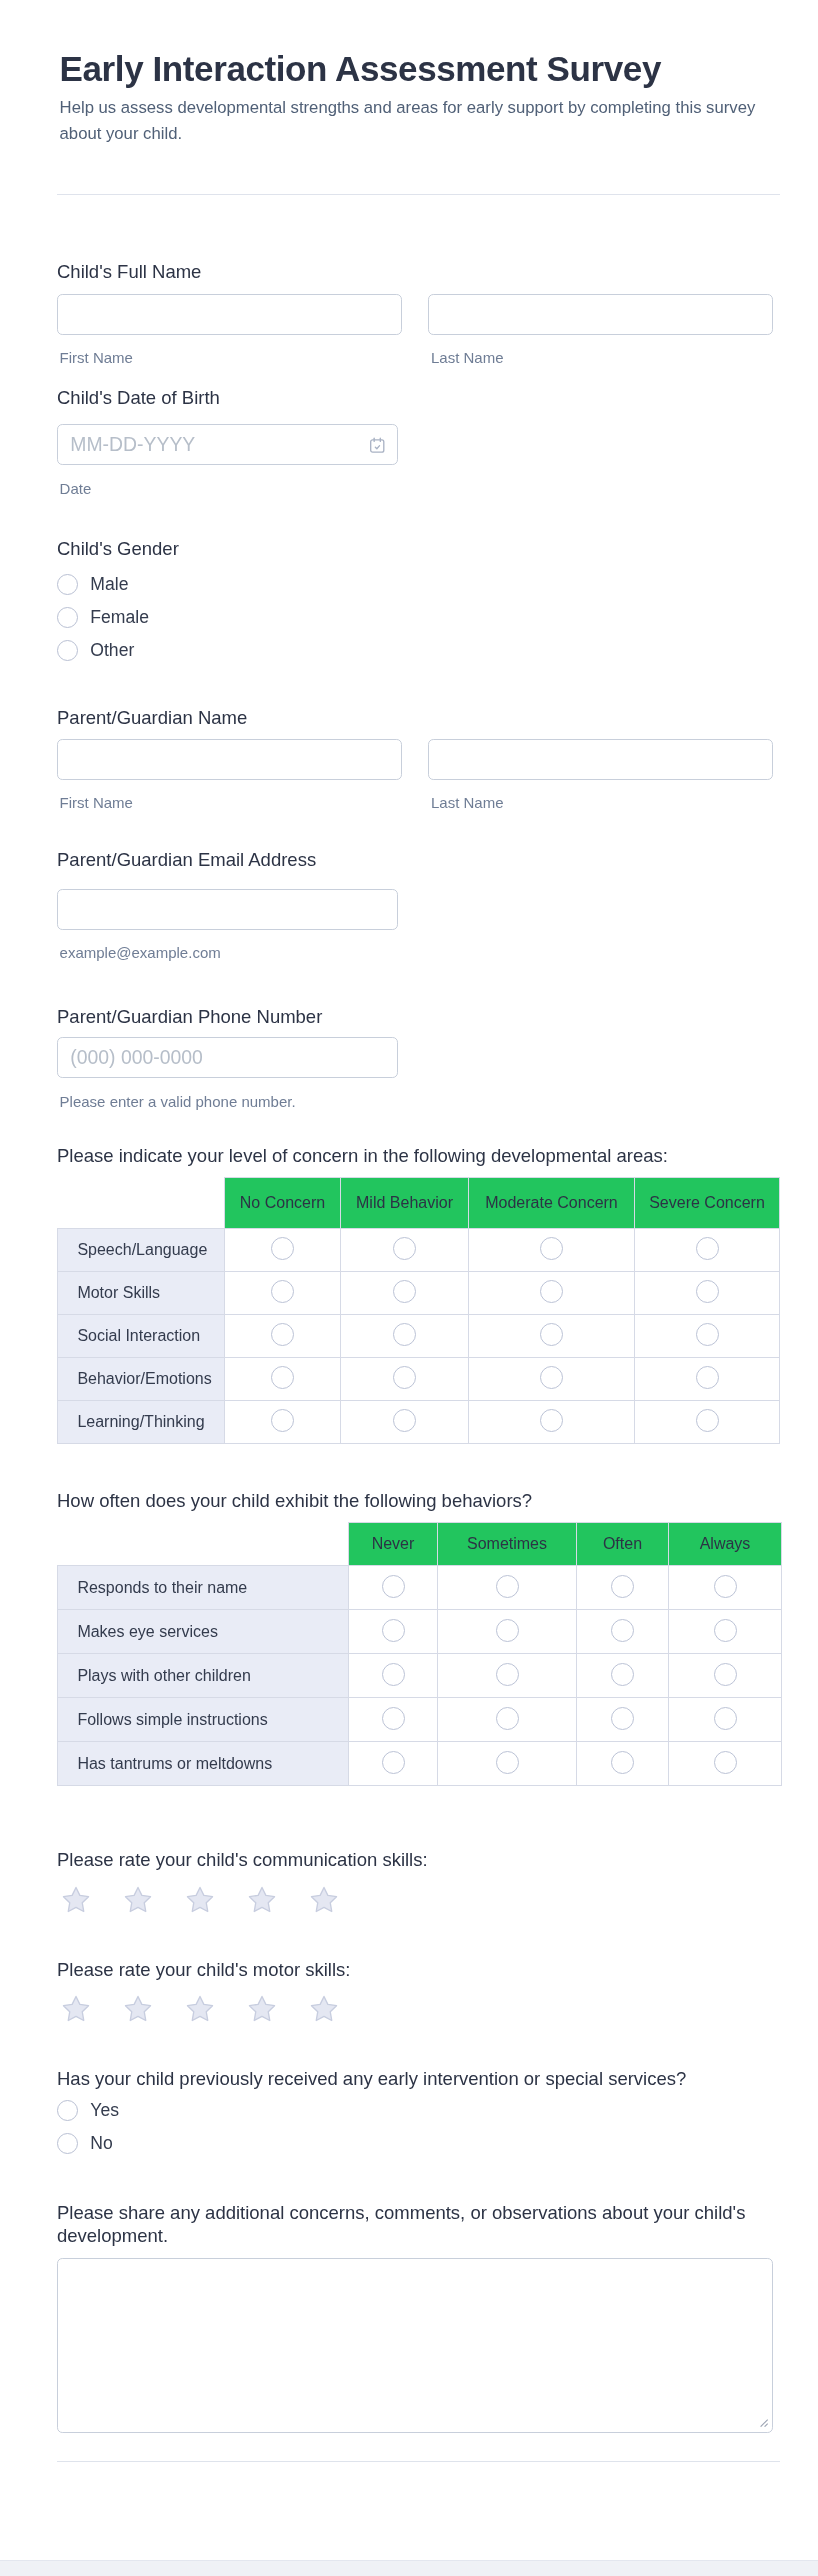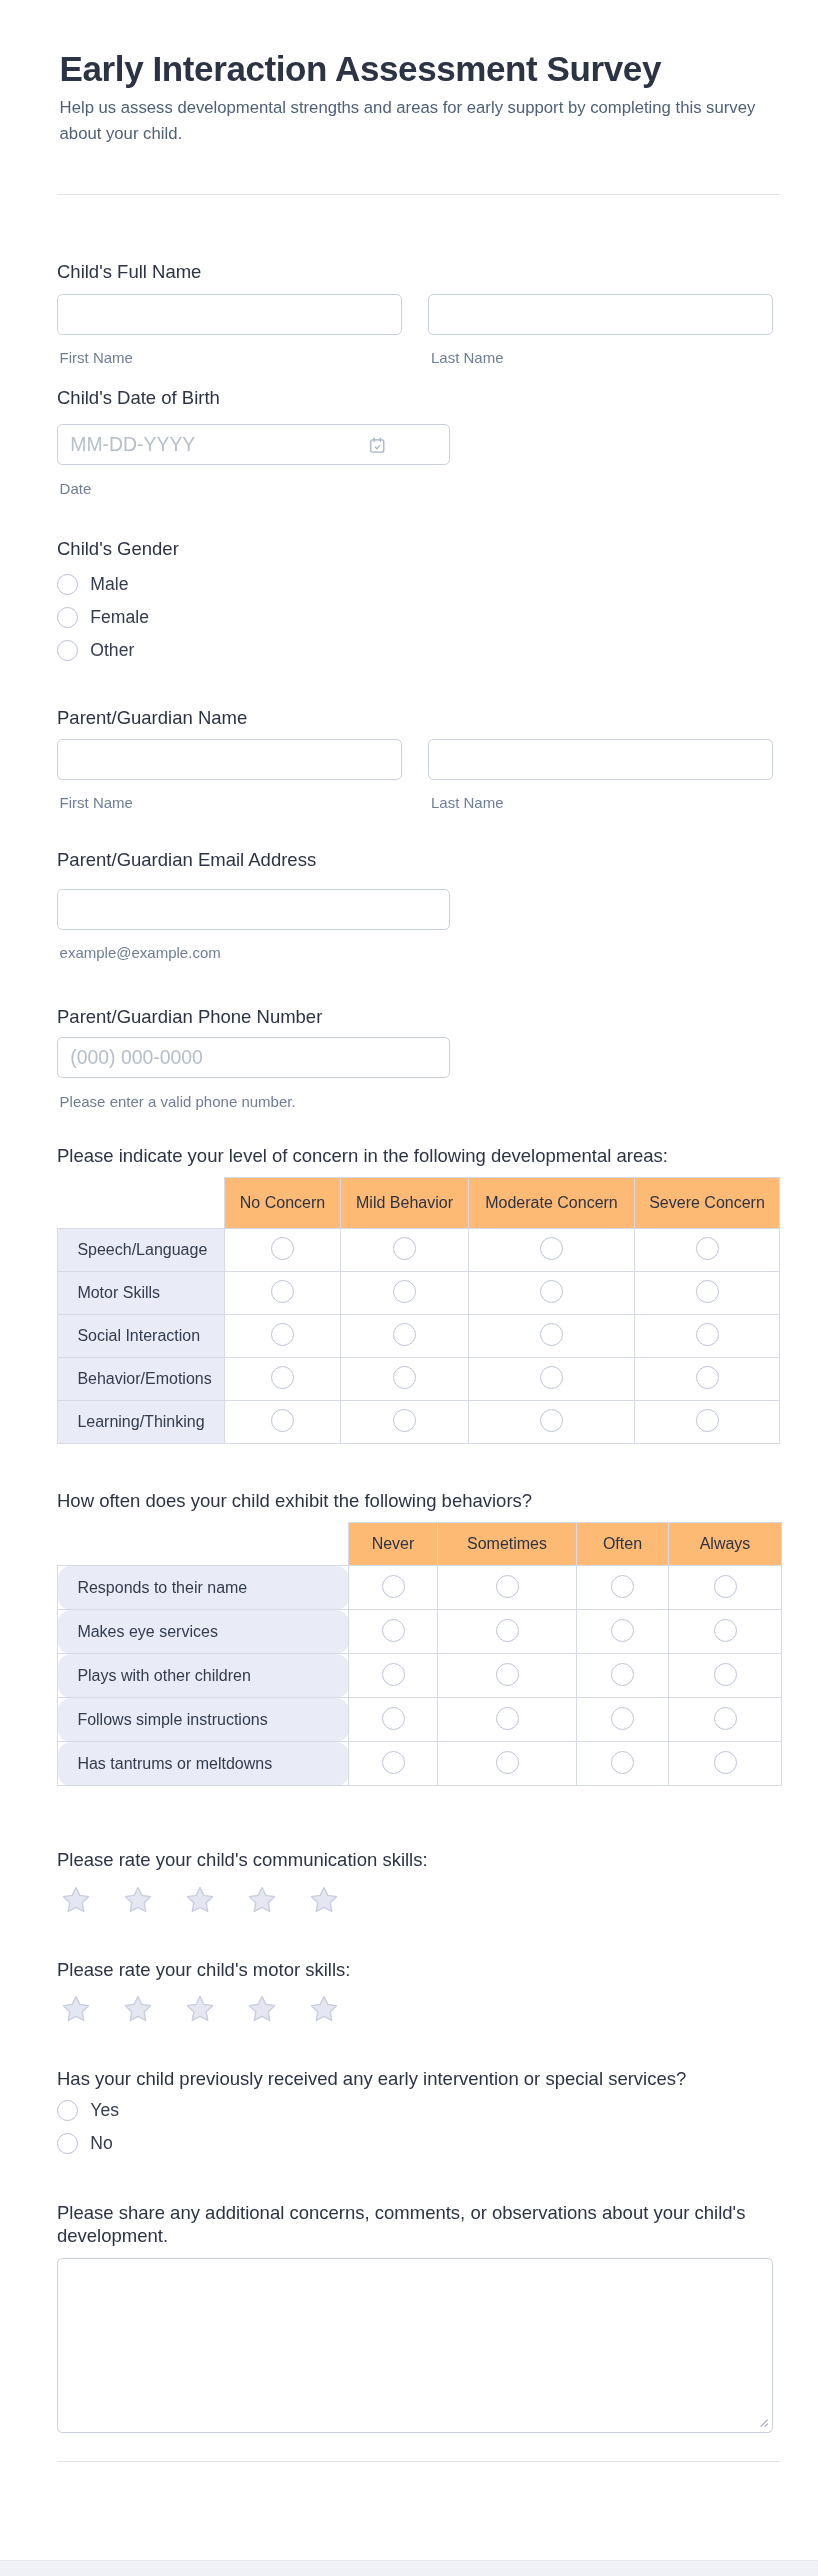--- a/index.html
+++ b/index.html
@@ -28,55 +28,55 @@
   
   .q-label{
     font-size:18.5px;font-weight:500;color:#2c3345;line-height:21px;white-space:nowrap;
   }
   .q-label.wrap{white-space:normal;line-height:23px;max-width:731px;}
   .sub-label{font-size:15px;color:#6f7d95;line-height:15px;margin-left:2.6px;}
   .text-input{
     box-sizing:border-box;height:41px;
     border:0.9px solid #c8cfdb;border-radius:5.3px;background:#fff;
     font-family:"Liberation Sans", sans-serif;font-size:19.4px;color:#2c3345;
-    padding:0 12.3px;outline:none;width:393px;
+    padding:0 12.3px;outline:none;width:341px;
   }
   .text-input::placeholder{color:#b6bec9;opacity:1;}
   .two-col{display:flex;gap:26.4px;}
   .two-col .col{width:345px;}
   .two-col .text-input{width:100%;}
   .input-wrap{position:relative;width:341px;}
   .cal-icon{position:absolute;right:11.4px;top:11.4px;pointer-events:none;}
   
   .radio-row{display:flex;align-items:center;height:33px;}
   .radio-circle{
     width:21px;height:21px;border-radius:50%;
     border:1.3px solid #b9c0d3;background:#fff;box-sizing:border-box;flex:none;
   }
   .radio-text{margin-left:12.3px;font-size:17.6px;color:#343c4e;}
   
   table.matrix{border-collapse:collapse;table-layout:fixed;width:723px;}
   .matrix td,.matrix th{border:0.9px solid #d6dae6;padding:0;box-sizing:border-box;}
   .matrix th.corner{border:none;background:transparent;}
   .matrix th{
-    background:#fdba74;font-size:16px;font-weight:500;color:#2c3345;text-align:center;
+    background:#22c55e;font-size:16px;font-weight:500;color:#2c3345;text-align:center;
   }
   .matrix td.row-label{
     background:#e9ecf6;font-size:16px;font-weight:400;color:#333b4d;
     text-align:left;padding-left:19.4px;
   }
   .matrix td.cell{background:#fff;text-align:center;vertical-align:middle;}
   .matrix .m-radio{
     width:23px;height:23px;border-radius:50%;border:1.3px solid #bcc3d6;
     background:#fff;box-sizing:border-box;display:inline-block;
   }
   #concern-table th{height:51px;}
   #concern-table td{height:43px;}
   #behavior-table th{height:43px;}
-  #behavior-table td{height:44px;border-radius:13px;}
+  #behavior-table td{height:44px;}
   
   .star-row{display:flex;gap:30px;margin-left:2.6px;}
   .star{width:32px;height:32px;cursor:pointer;}
   
   .ta-wrap{position:relative;width:716px;}
   textarea.big-text{
     box-sizing:border-box;width:716px;height:175px;resize:none;
     border:0.9px solid #c8cfdb;border-radius:5.3px;background:#fff;
     font-family:"Liberation Sans", sans-serif;font-size:17.6px;color:#2c3345;
     padding:10.6px 12.3px;outline:none;

